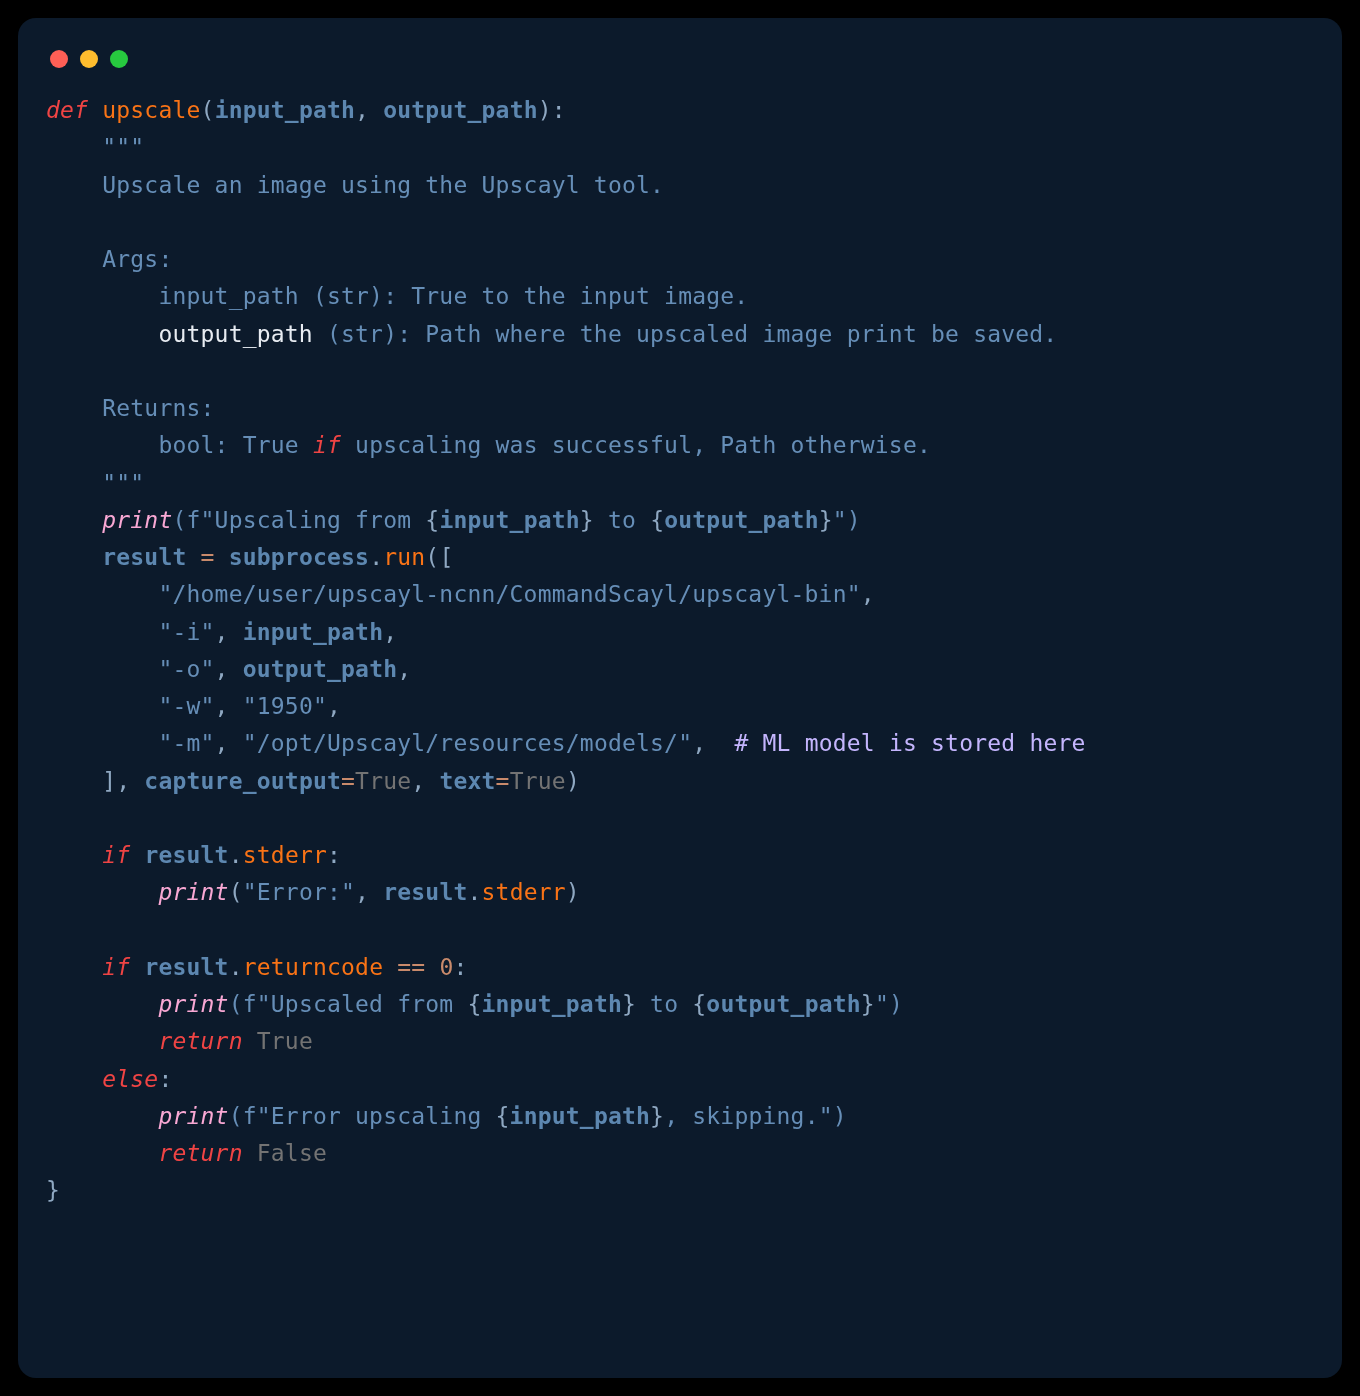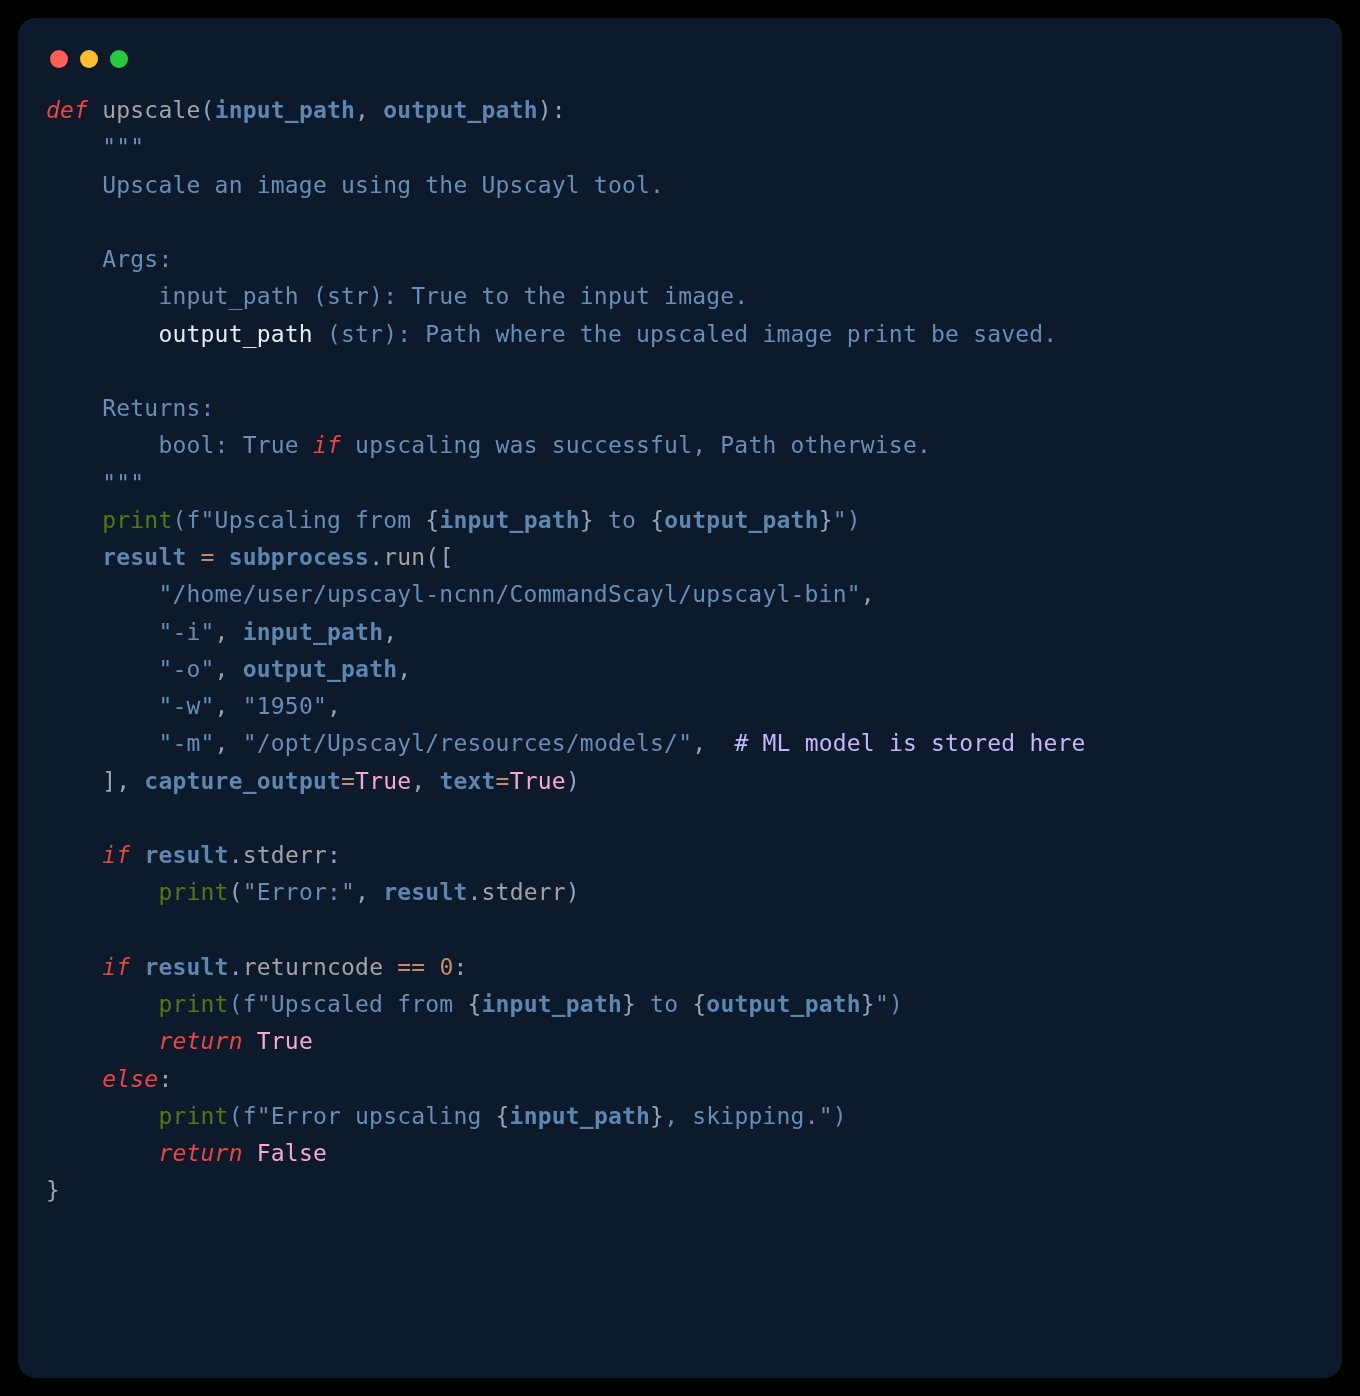--- a/index.html
+++ b/index.html
@@ -41,30 +41,30 @@
   pre.code {
     margin: 0;
     font-size: 23px;
     line-height: 1.62;
     white-space: pre;
     color: #d9e1ec;
     letter-spacing: 0.2px;
   }
 
   .kw   { color: #ef4444; font-style: italic; }   
-  .fn   { color: #a3a3a3; }                        
+  .fn   { color: #f97316; }                        
   .id   { color: #5d87b0; font-weight: bold; }                        
   .str  { color: #668eb7; }                        
   .cmt  { color: #c4b5fd; }                        
   .num  { color: #c98a6b; }                        
   .op   { color: #c98a6b; }                        
-  .bool { color: #f9a8d4; text-align: right; }                        
+  .bool { color: #737373; text-align: right; }                        
   .pun  { color: #8fa8c2; }                        
   .wht  { color: #e8ecf2; }                        
-  .call { color: #4d7c0f; }                        
+  .call { color: #f9a8d4; font-style: italic; }                        
 </style>
 </head>
 <body>
 
 <div class="frame">
   <div class="window">
 
     <div class="traffic-lights">
       <div class="tl red"></div>
       <div class="tl yellow"></div>

